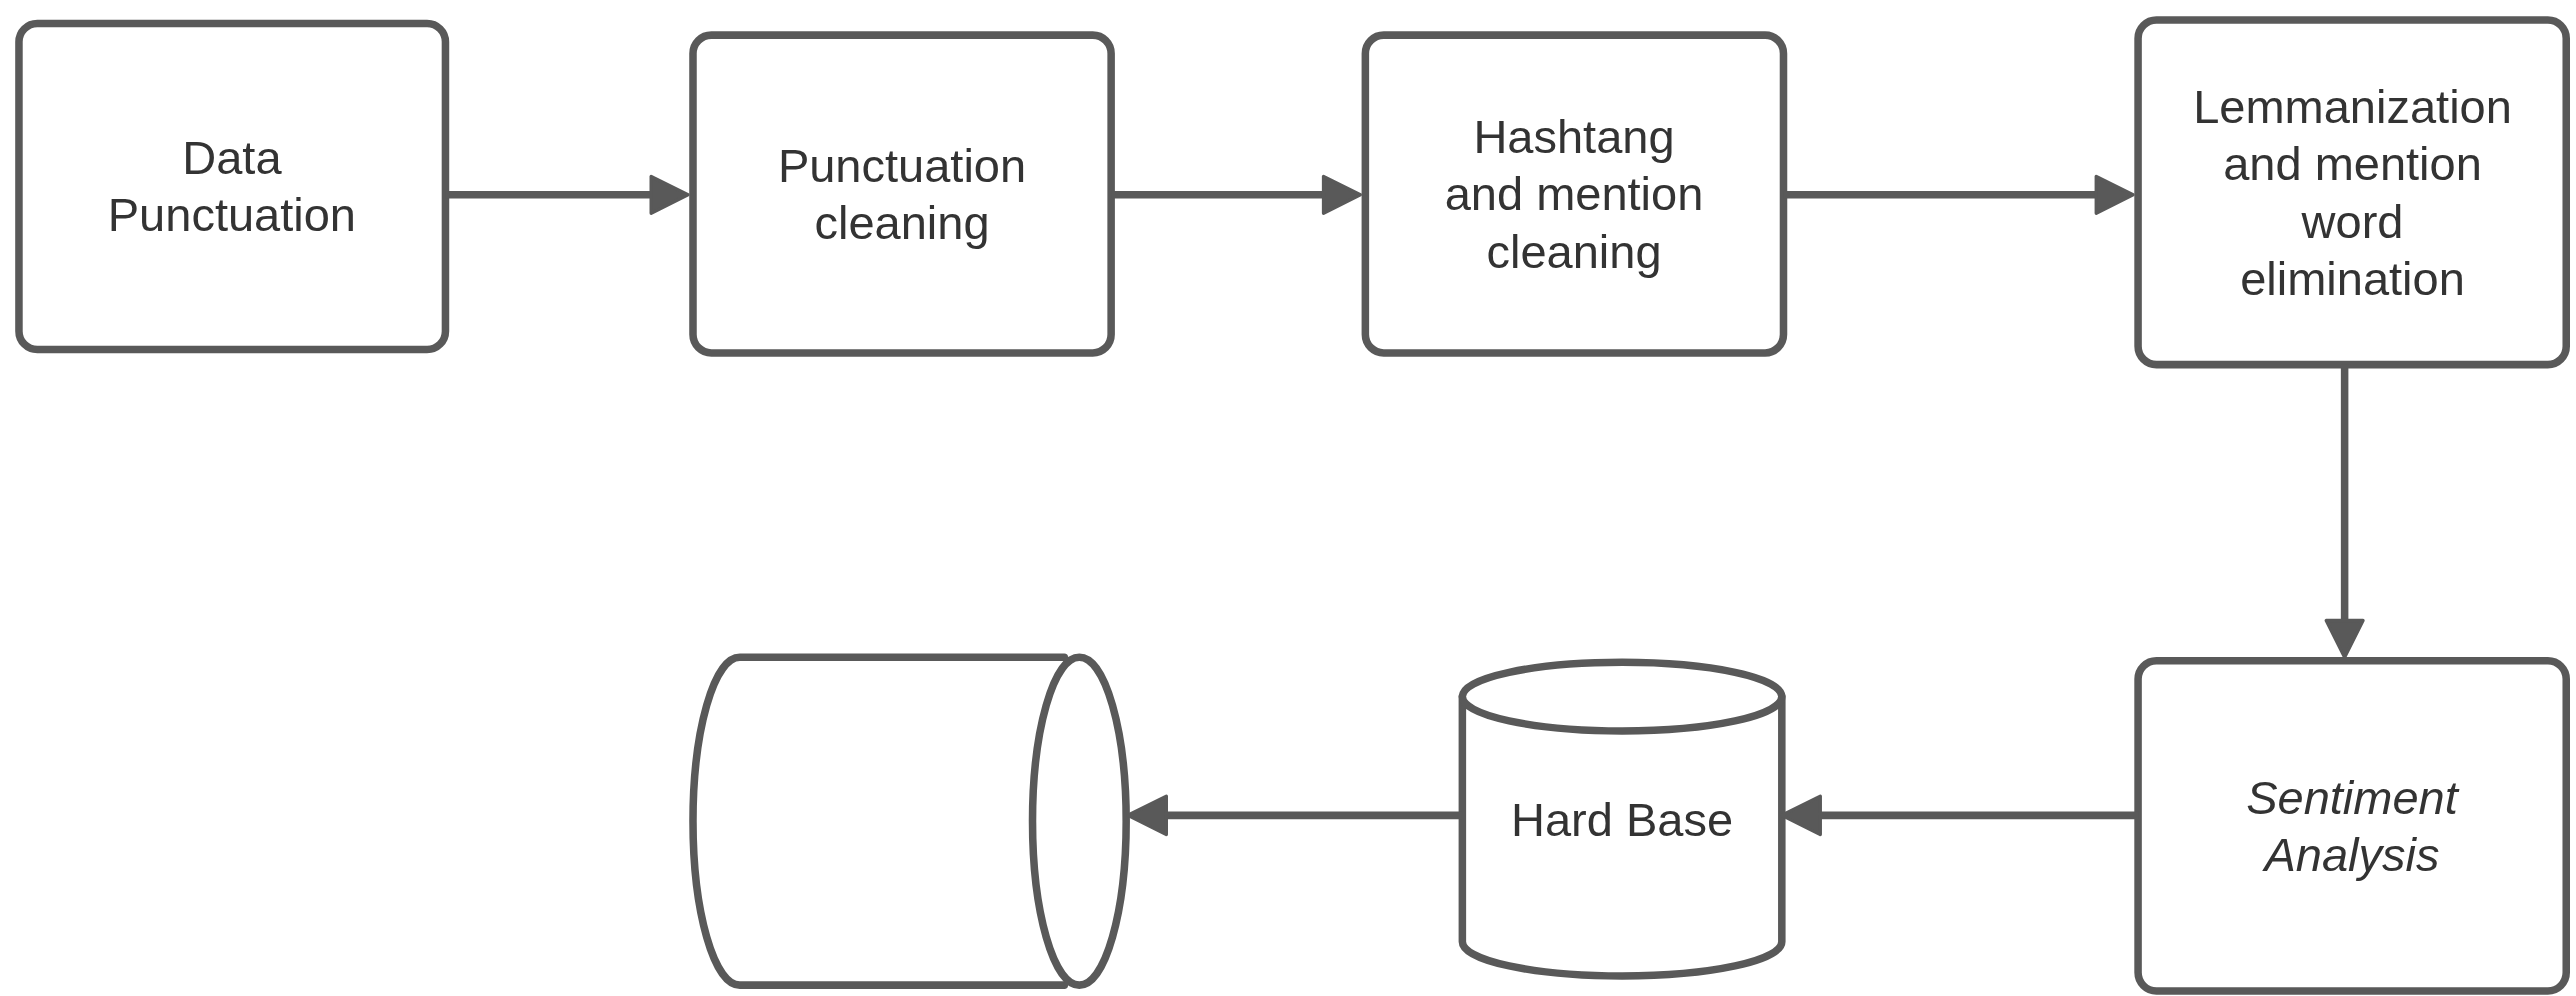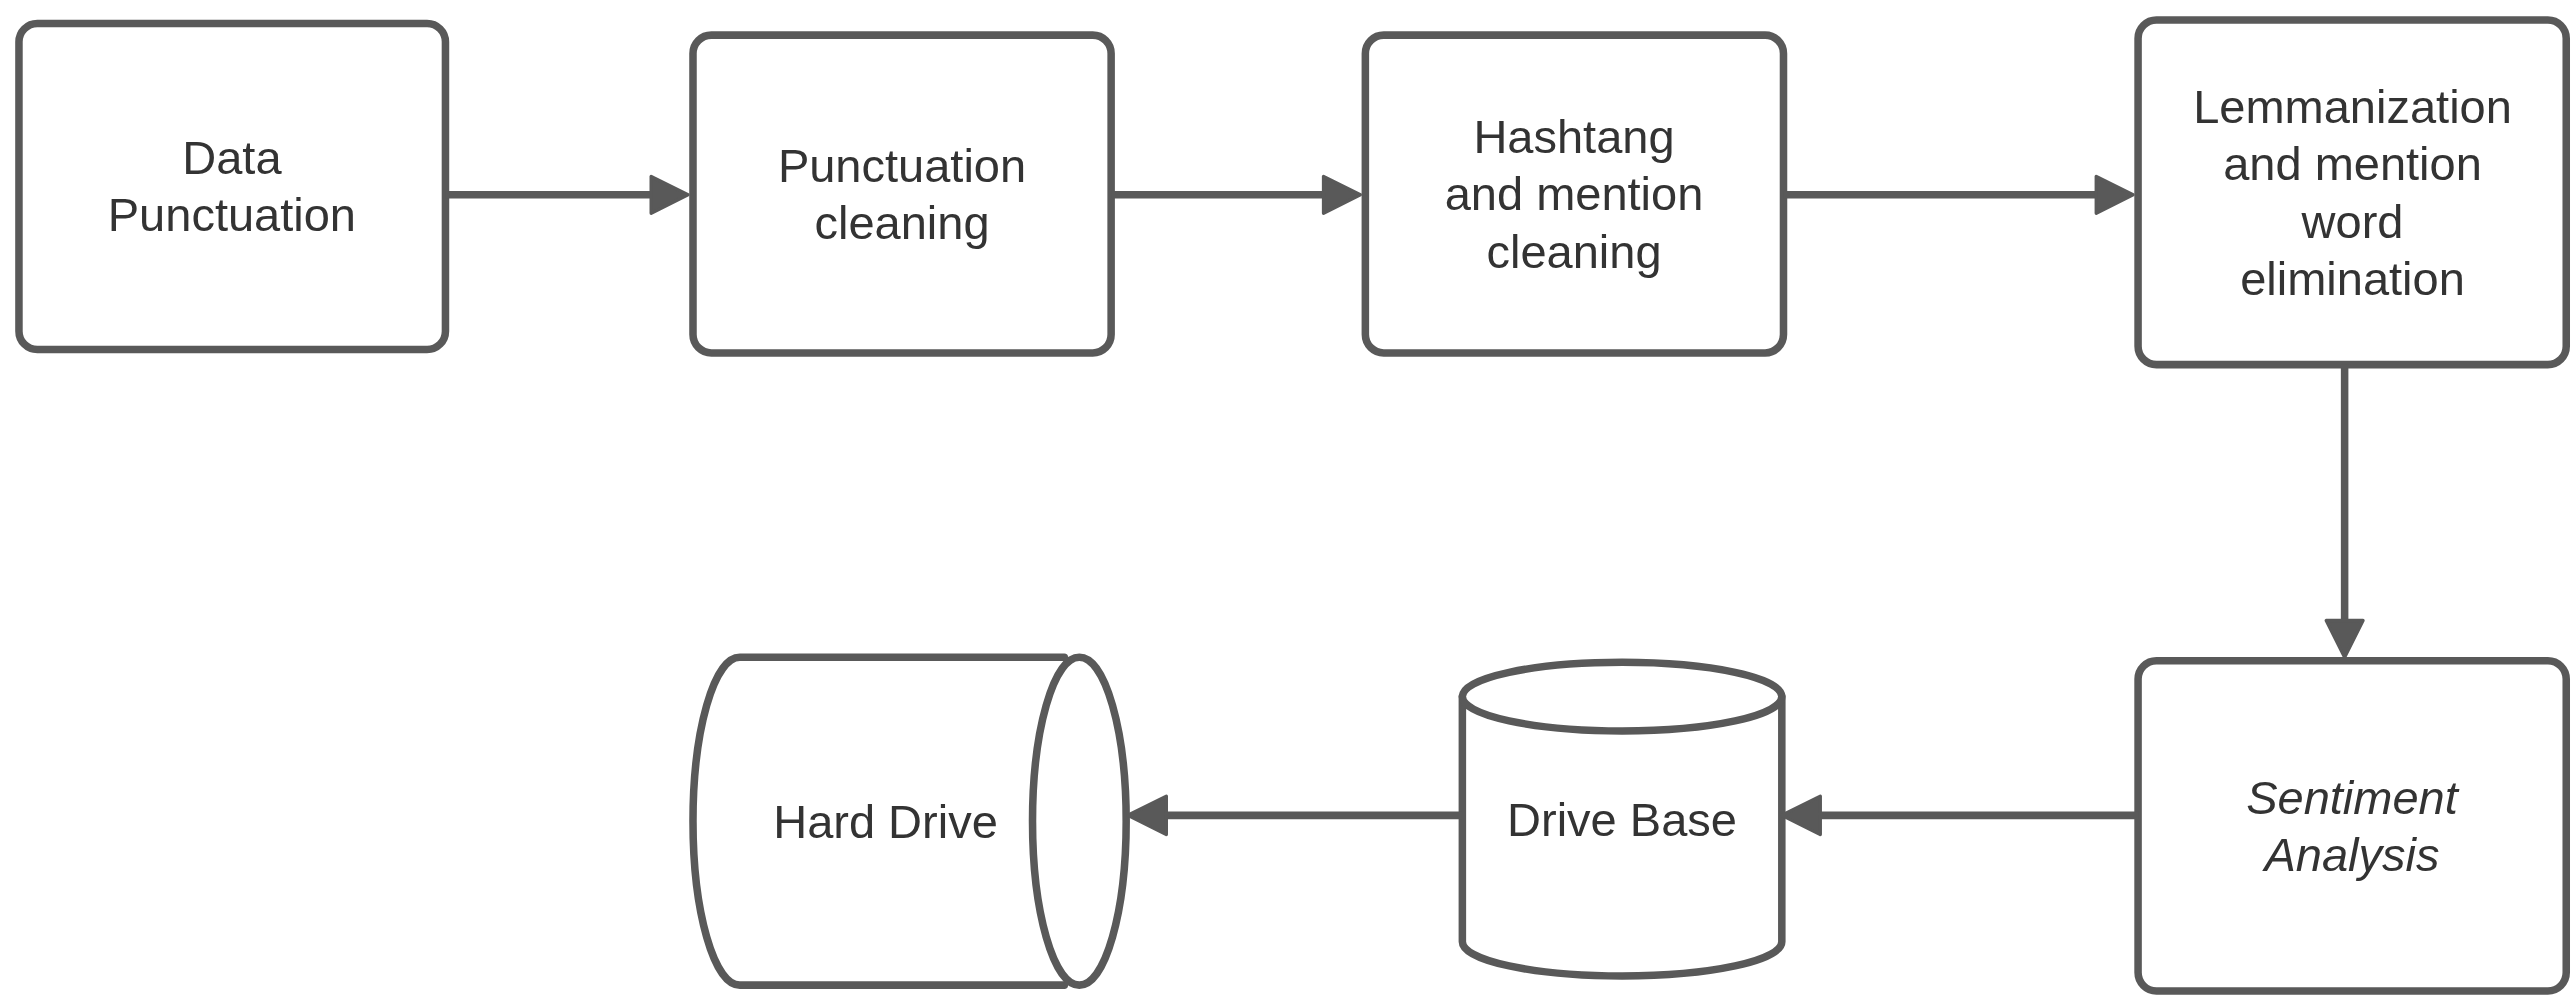--- a/index.html
+++ b/index.html
@@ -112,18 +112,17 @@
 cleaning</div>
 
   <div class="node-label" style="left:2130px; top:20px; width:445px; height:345px;">Lemmanization
 and mention
 word
 elimination</div>
 
   <div class="node-label" style="left:2138px; top:661px; width:428px; height:330px;font-style:italic;">Sentiment
 Analysis</div>
 
-  <div class="node-label" style="left:1462px; top:663px; width:320px; height:314px;">Drive Base</div>
+  <div class="node-label" style="left:1462px; top:663px; width:320px; height:314px;">Hard Base</div>
 
-  <div class="node-label" style="left:693px; top:658px; width:385px; height:328px;">Hard Drive</div>
 
 </div>
 
 
 </body></html>

